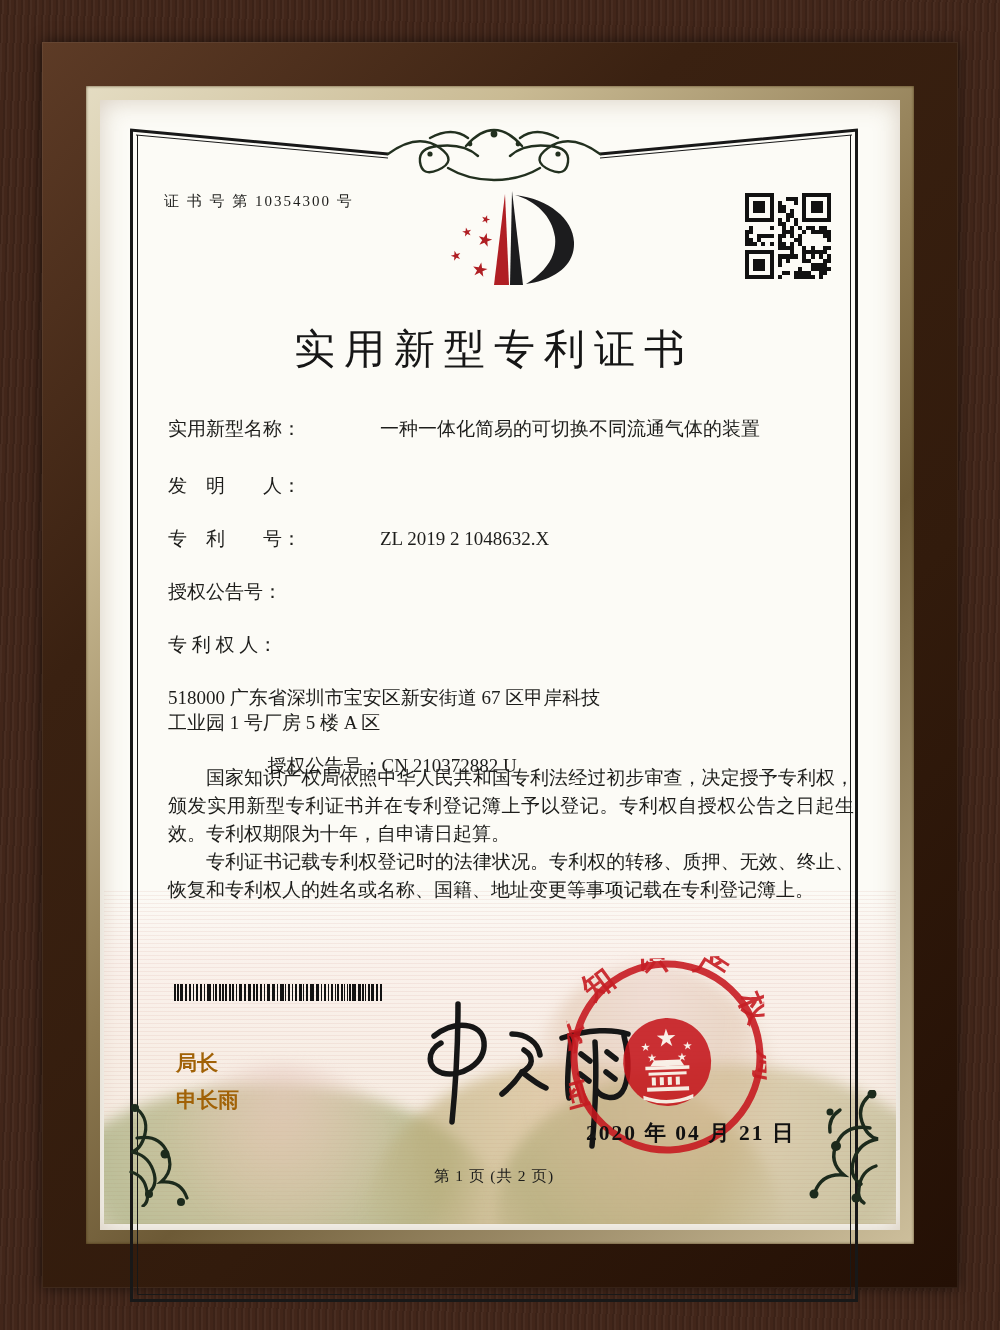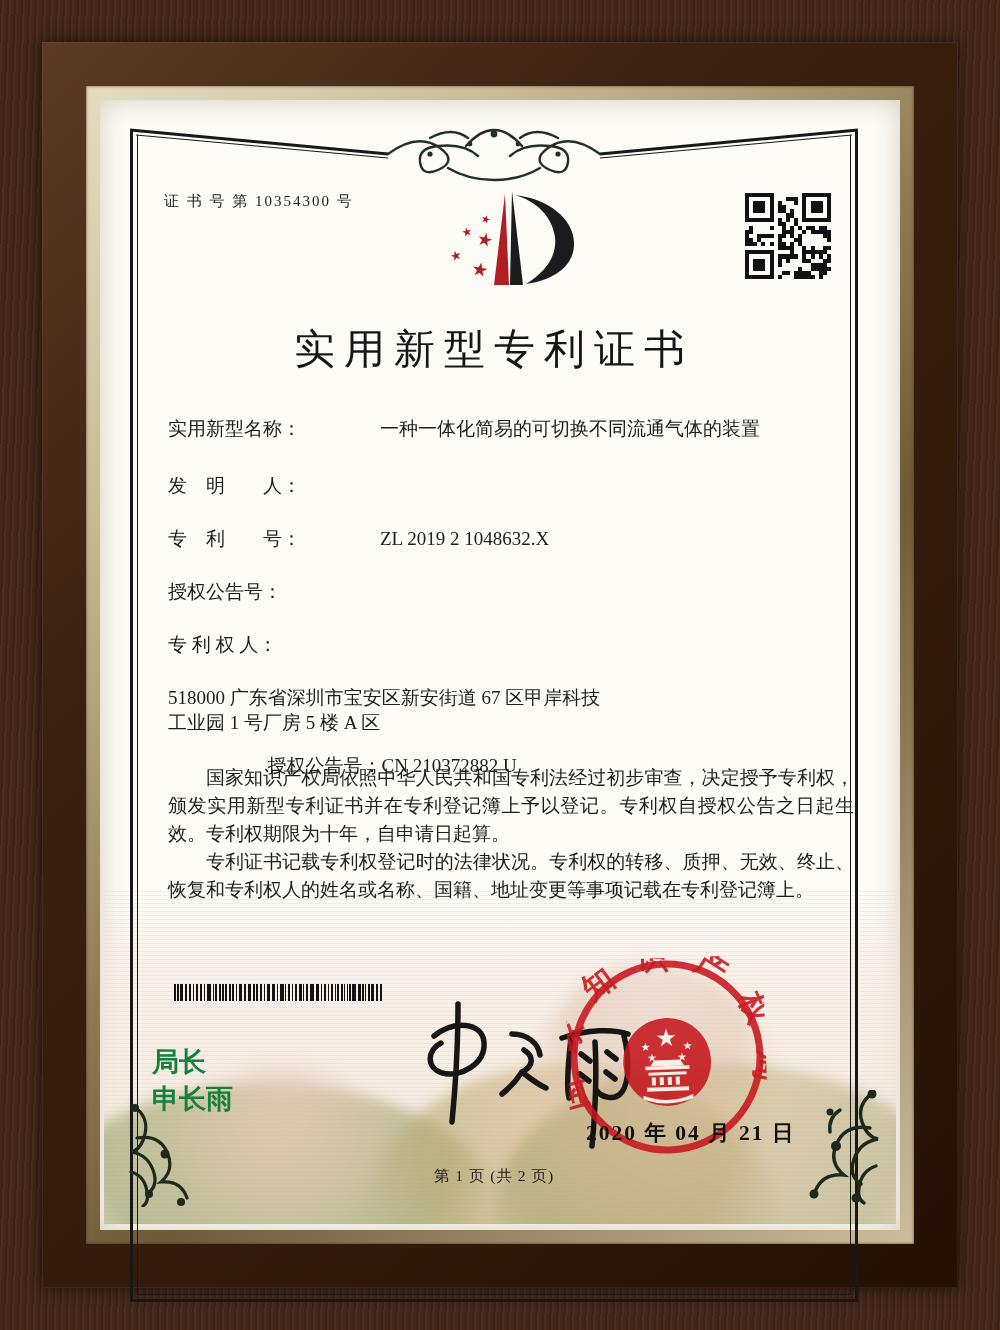--- a/index.html
+++ b/index.html
@@ -55,22 +55,22 @@
   .grant-row .g1{white-space:pre;}
   .grant-row .g2{margin-left:52px;white-space:pre;}
 
   .paras{left:68px;top:664px;width:686px;font-size:19px;line-height:28px;text-align:justify;}
   .paras p{margin:0;text-indent:2em;}
 
   .barcode{left:74px;top:884px;width:216px;height:17px;display:flex;align-items:stretch;}
   .barcode span{display:block;height:100%;background:#121212;}
   .barcode i{display:block;height:100%;}
 
-  .director{left:52px;top:944px;font-family:"Liberation Sans","DejaVu Sans",sans-serif;
-            font-size:27px;font-weight:700;line-height:37px;color:#15803d;}
+  .director{left:76px;top:944px;font-family:"Liberation Sans","DejaVu Sans",sans-serif;
+            font-size:21px;font-weight:700;line-height:37px;color:#a16207;}
 
   .signature{left:296px;top:892px;}
   .seal{left:468px;top:858px;opacity:.95;transform:rotate(-2deg);}
   .seal-date{left:486px;top:1018px;font-size:21.5px;font-weight:bold;letter-spacing:2px;color:#111;}
   .page-info{left:30px;top:1066px;width:728px;text-align:center;font-size:15.5px;letter-spacing:1px;}
 
   .flourish-bl{left:27px;top:1002px;}
   .flourish-br{left:700px;top:990px;}
 </style>
 </head>

